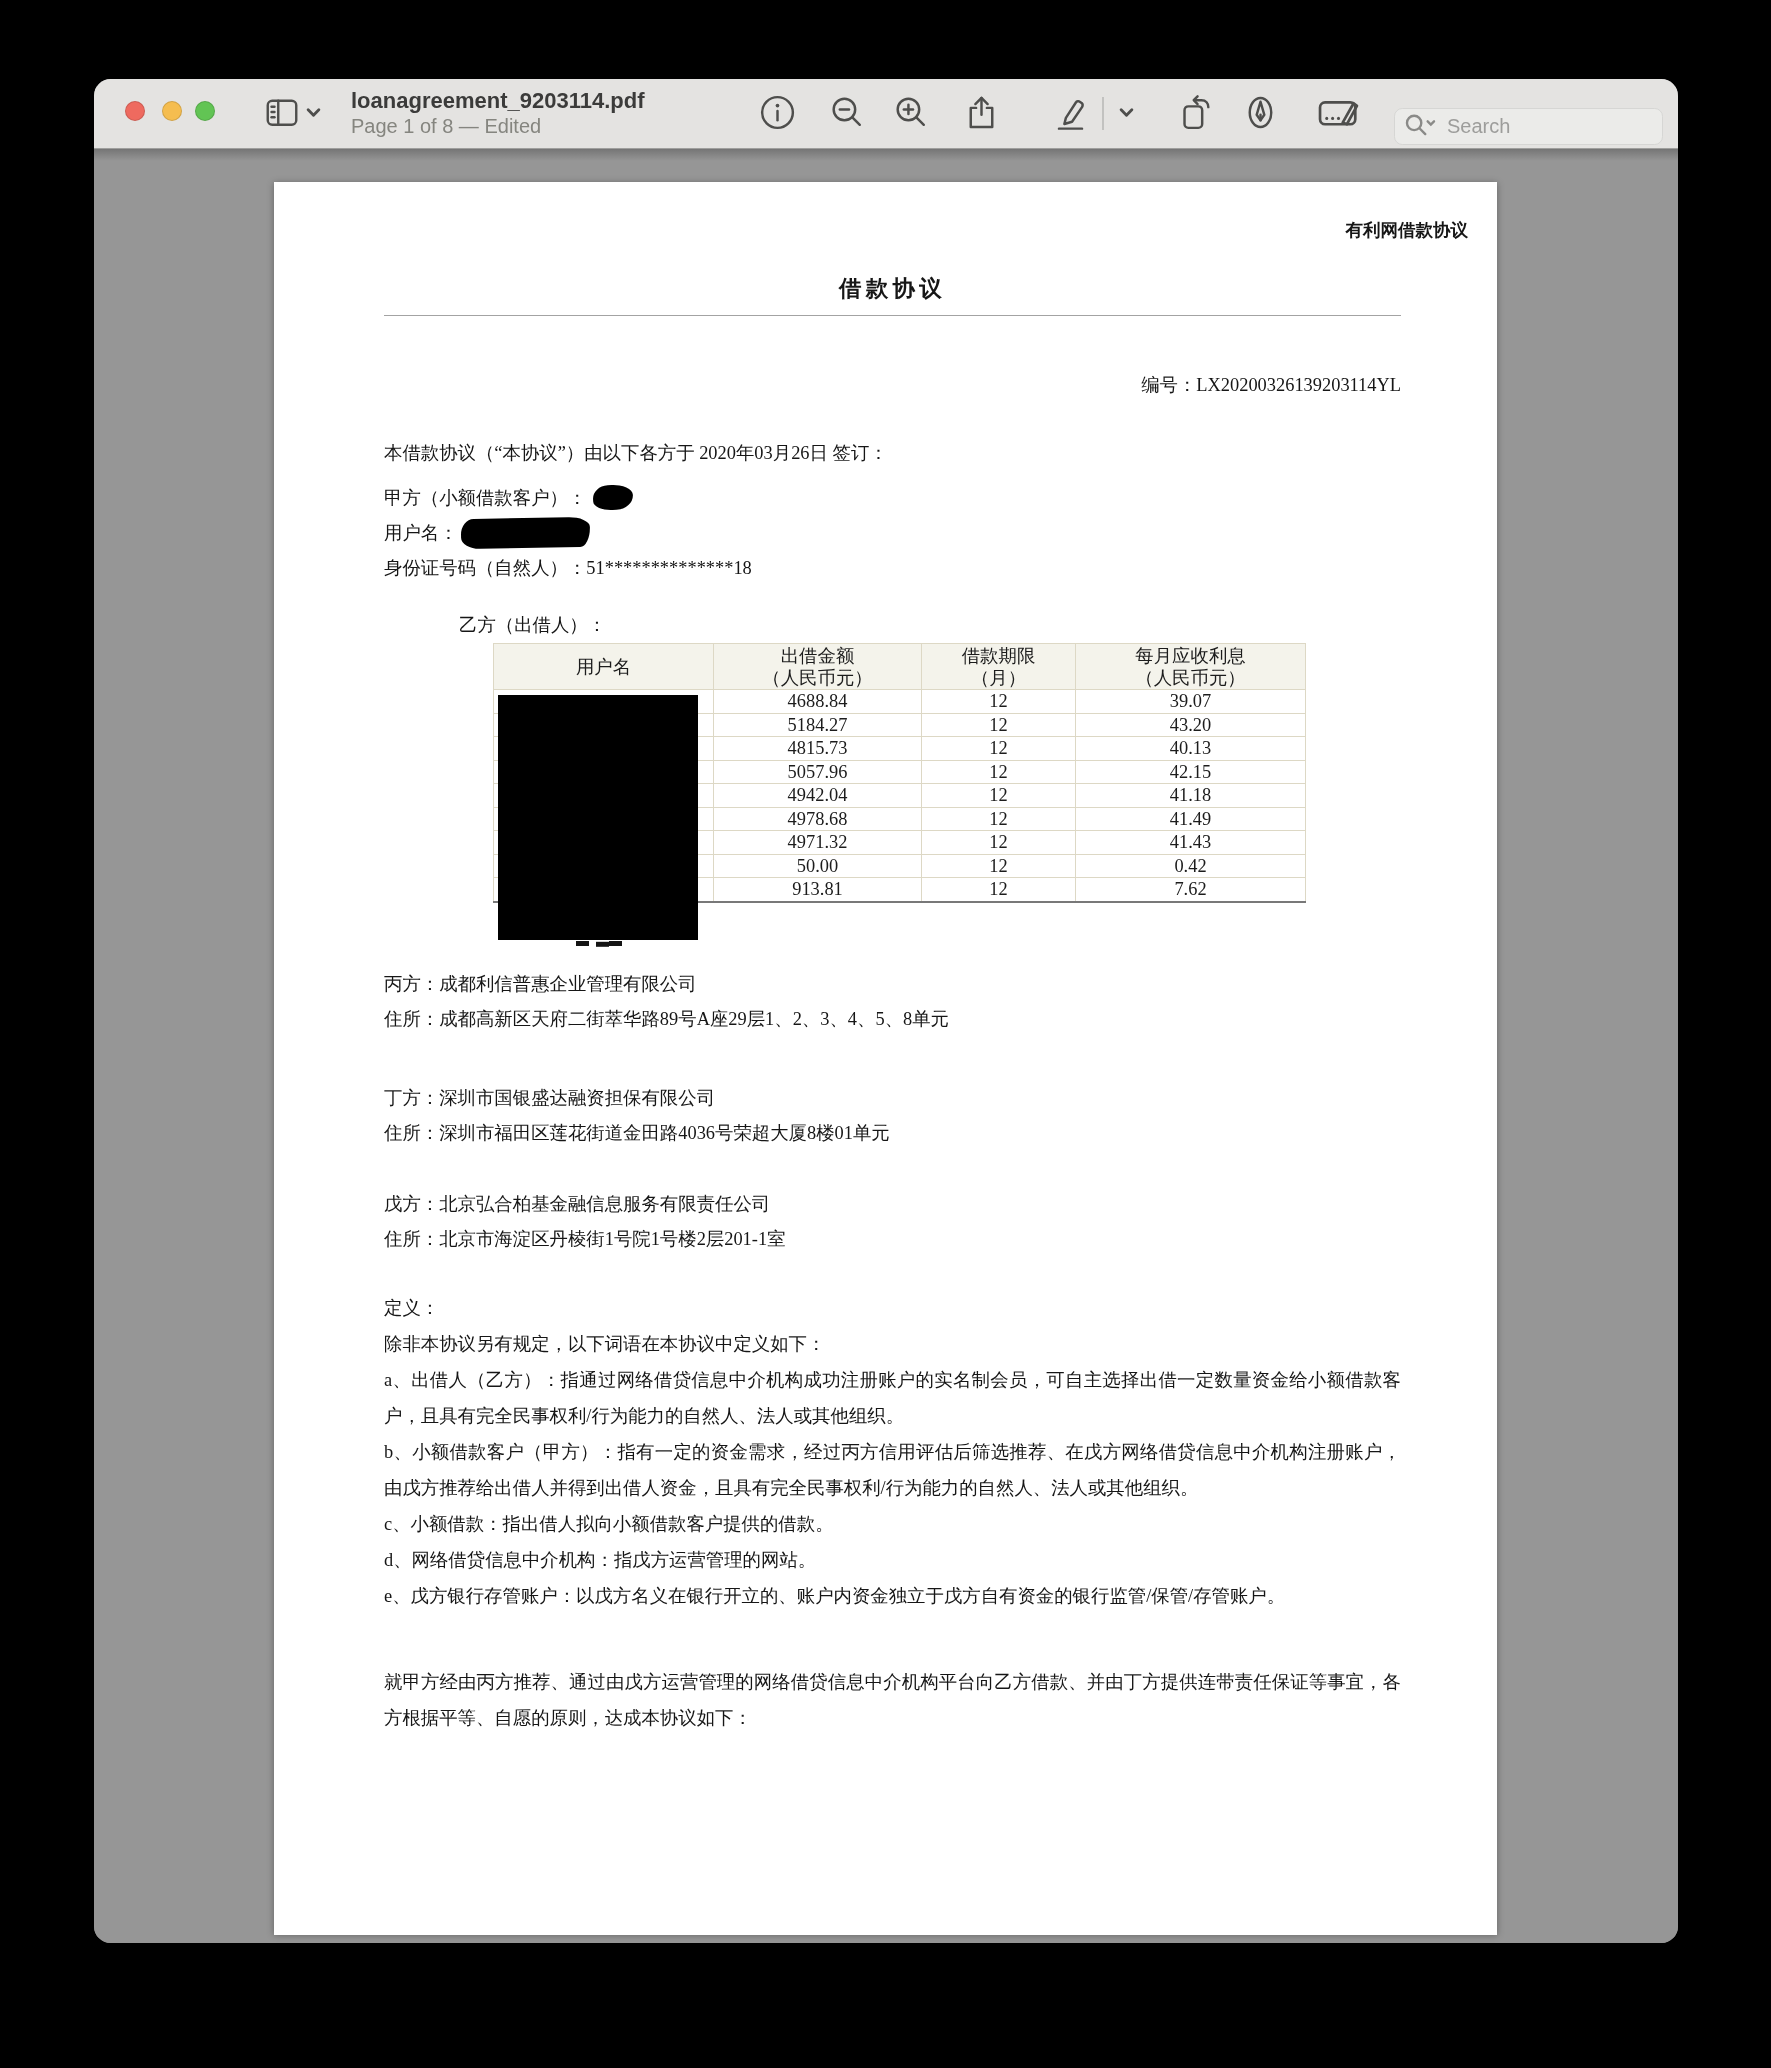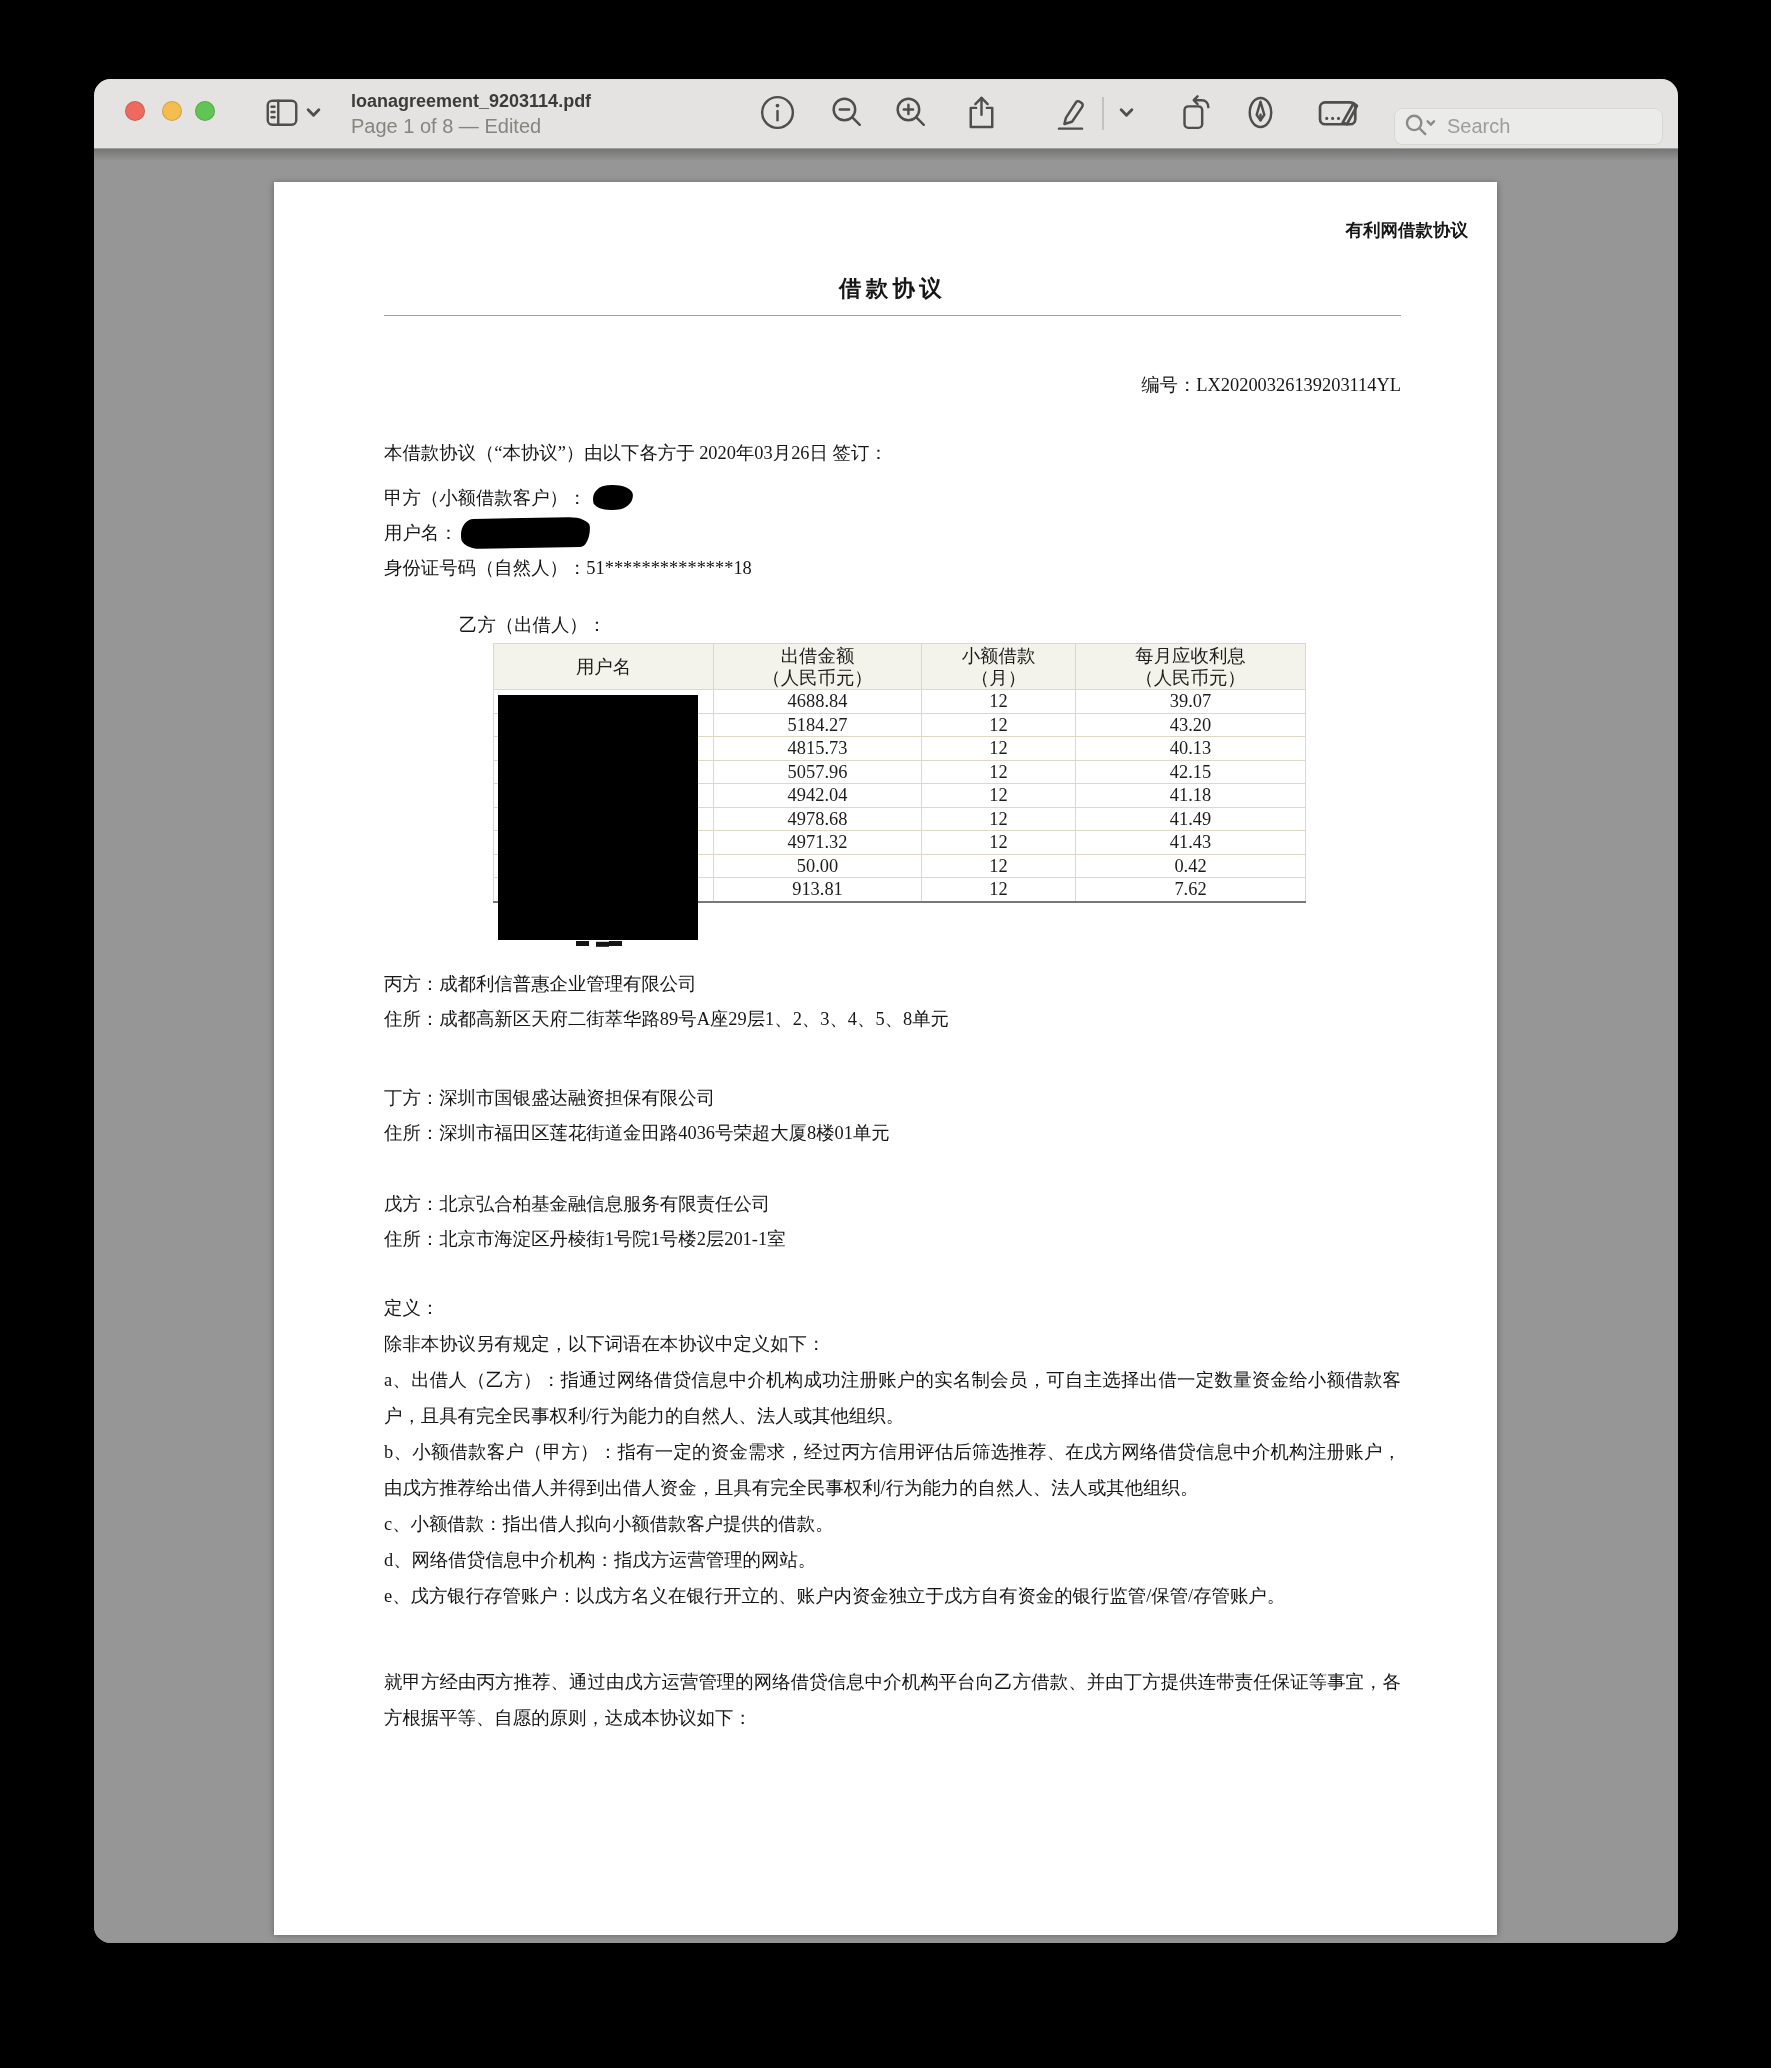--- a/index.html
+++ b/index.html
@@ -11,21 +11,21 @@
   .titlebar{position:absolute;left:0;top:0;right:0;height:69px;background:#e4e3e1;
             border-bottom:0.8px solid #9f9f9d;}
   .traffic{position:absolute;top:22px;width:20px;height:20px;border-radius:50%;
            border:0.8px solid rgba(0,0,0,.14);box-sizing:border-box;}
   .tl-close{left:31px;} .tl-min{left:68px;} .tl-zoom{left:101px;}
   .tb-btn{position:absolute;top:11px;width:47px;height:47px;display:flex;
           align-items:center;justify-content:center;border-radius:6.7px;}
   .tb-btn svg{stroke:#4e4e4c;fill:none;stroke-width:3.2;stroke-linecap:round;stroke-linejoin:round;}
   .tb-divider{position:absolute;left:1008px;top:18.4px;width:1.7px;height:33px;background:#c2c2c0;}
   .title-block{position:absolute;left:257px;top:8.3px;}
-  .doc-name{font-size:18px;font-weight:700;color:#3b3b3a;line-height:28px;}
+  .doc-name{font-size:22px;font-weight:700;color:#3b3b3a;line-height:28px;}
   .doc-status{font-size:20px;color:#85857f;line-height:23.4px;}
   .search{position:absolute;left:1300px;top:16.7px;width:269px;height:37px;box-sizing:border-box;
           background:#ebebe9;border:1.7px solid #d6d6d4;border-radius:8.3px;display:flex;
           align-items:center;padding:0 8.3px;margin-top:12px;}
   .search input{border:none;outline:none;background:transparent;font-size:20px;color:#3a3a3a;
           width:100%;font-family:"Liberation Sans","DejaVu Sans",sans-serif;}
   .search input::placeholder{color:#9d9d9b;}
   .search svg{flex:0 0 auto;stroke:#8a8a88;fill:none;stroke-width:3;stroke-linecap:round;margin-right:6.7px;}
   
   .content{position:absolute;left:0;top:70px;right:0;bottom:0;background:#969696;}
@@ -226,21 +226,21 @@
             <thead>
               <tr>
                 <th>
                   <div>用户名</div>
                 </th>
                 <th>
                   <div>出借金额</div>
                     <div>（人民币元）</div>
                 </th>
                 <th>
-                  <div>小额借款</div>
+                  <div>借款期限</div>
                     <div>（月）</div>
                 </th>
                 <th>
                   <div>每月应收利息</div>
                     <div>（人民币元）</div>
                 </th>
               </tr>
             </thead>
             <tbody>
                 <tr>

